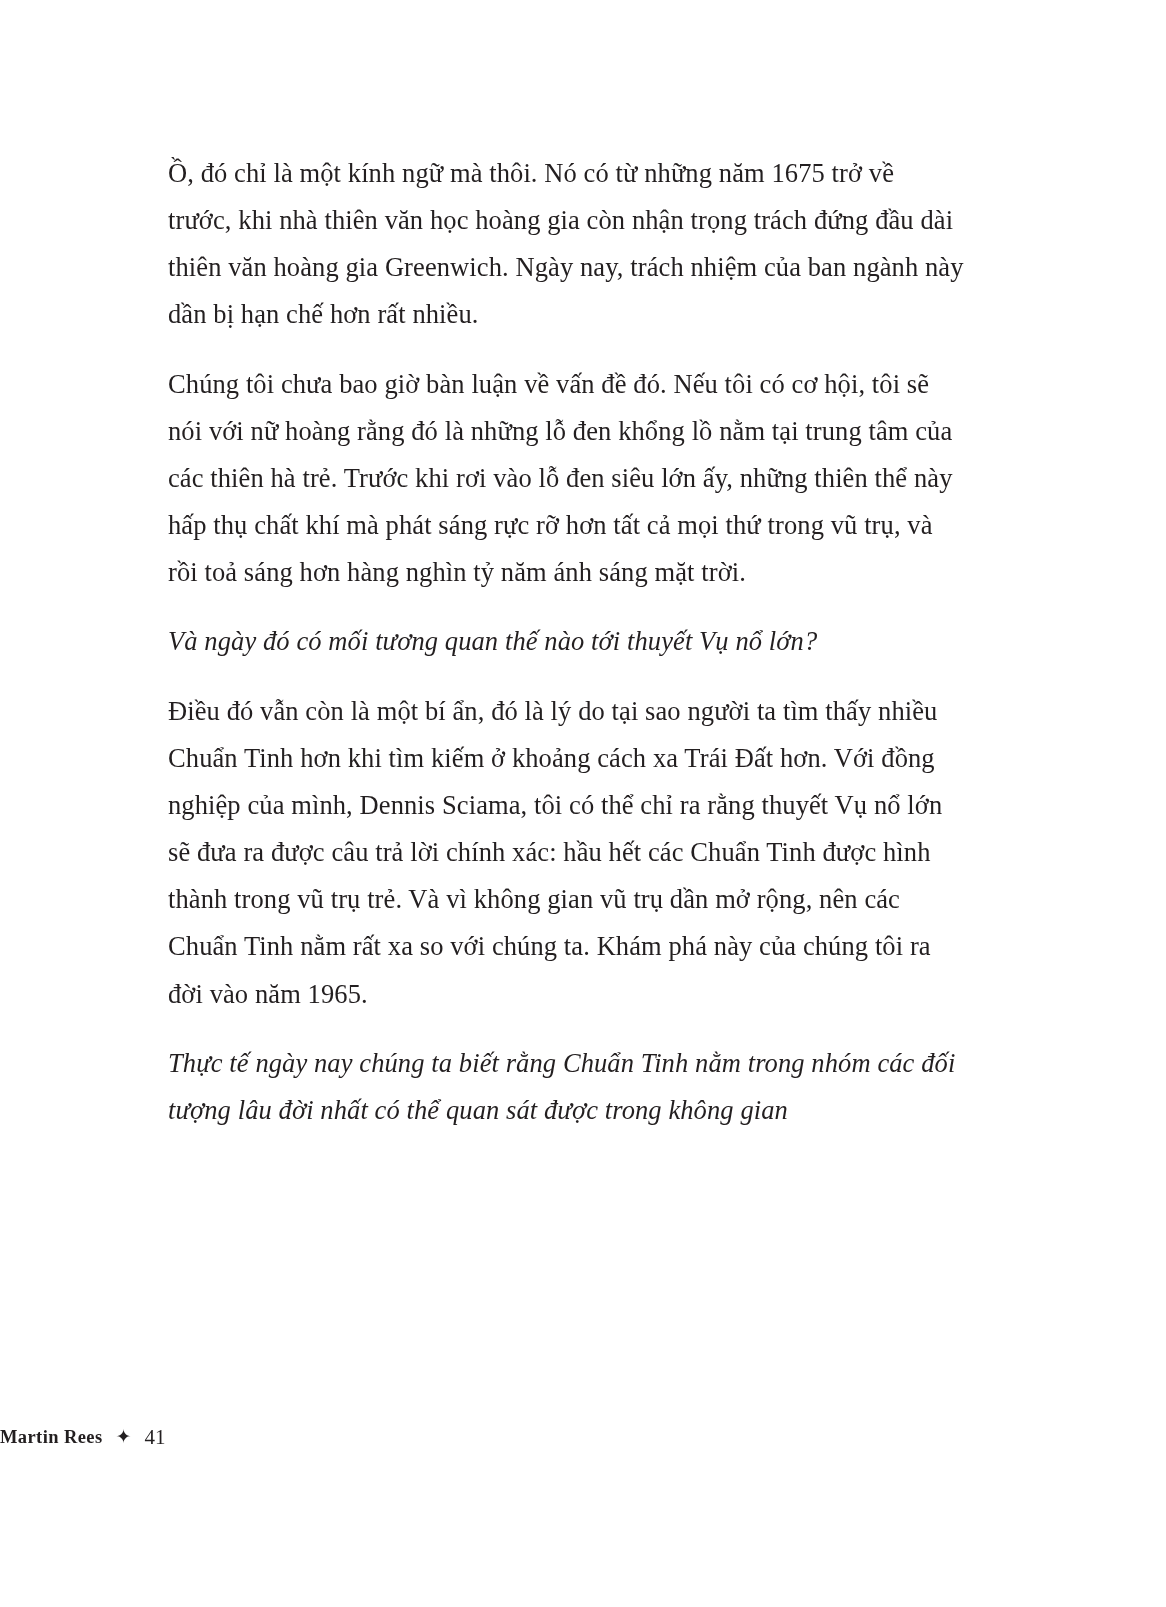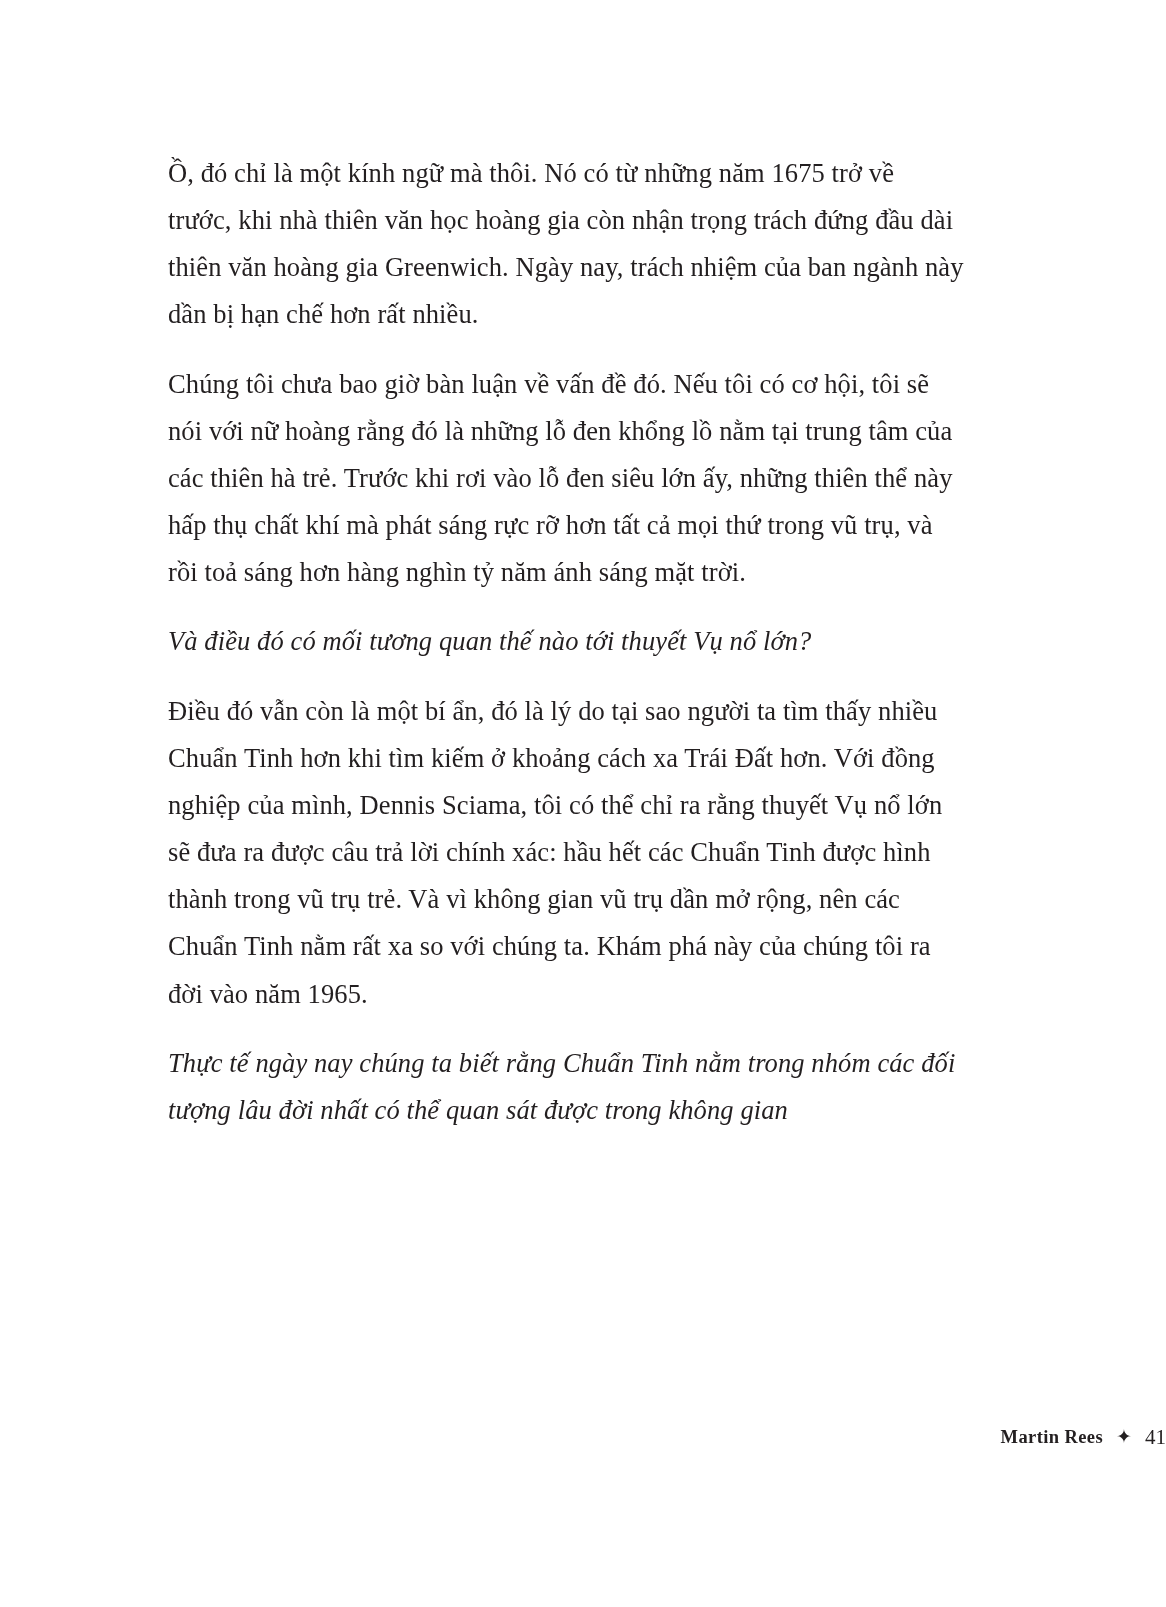--- a/index.html
+++ b/index.html
@@ -34,21 +34,21 @@
     font-style: italic;
   }
   p.last {
     margin-bottom: 0;
   }
   .footer {
     position: absolute;
     left: 0;
     right: 0;
     top: 1425px;
-    text-align: right;
+    text-align: left;
     font-family: "Liberation Serif", "DejaVu Serif", serif;
     color: #231f20;
   }
   .footer-inner {
     display: inline-flex;
     align-items: center;
     justify-content: center;
     gap: 13px;
   }
   .footer-author {
@@ -67,21 +67,21 @@
     font-weight: normal;
   }
 </style>
 </head>
 <body>
 
 <div class="page">
   <div class="content">
     <p class="roman">Ồ, đó chỉ là một kính ngữ mà thôi. Nó có từ những năm 1675 trở về trước, khi nhà thiên văn học hoàng gia còn nhận trọng trách đứng đầu dài thiên văn hoàng gia Greenwich. Ngày nay, trách nhiệm của ban ngành này dần bị hạn chế hơn rất nhiều.</p>
     <p class="roman">Chúng tôi chưa bao giờ bàn luận về vấn đề đó. Nếu tôi có cơ hội, tôi sẽ nói với nữ hoàng rằng đó là những lỗ đen khổng lồ nằm tại trung tâm của các thiên hà trẻ. Trước khi rơi vào lỗ đen siêu lớn ấy, những thiên thể này hấp thụ chất khí mà phát sáng rực rỡ hơn tất cả mọi thứ trong vũ trụ, và rồi toả sáng hơn hàng nghìn tỷ năm ánh sáng mặt trời.</p>
-    <p class="italic">Và điều đó có mối tương quan thế nào tới thuyết Vụ nổ lớn?</p>
+    <p class="italic">Và ngày đó có mối tương quan thế nào tới thuyết Vụ nổ lớn?</p>
     <p class="roman">Điều đó vẫn còn là một bí ẩn, đó là lý do tại sao người ta tìm thấy nhiều Chuẩn Tinh hơn khi tìm kiếm ở khoảng cách xa Trái Đất hơn. Với đồng nghiệp của mình, Dennis Sciama, tôi có thể chỉ ra rằng thuyết Vụ nổ lớn sẽ đưa ra được câu trả lời chính xác: hầu hết các Chuẩn Tinh được hình thành trong vũ trụ trẻ. Và vì không gian vũ trụ dần mở rộng, nên các Chuẩn Tinh nằm rất xa so với chúng ta. Khám phá này của chúng tôi ra đời vào năm 1965.</p>
     <p class="italic last">Thực tế ngày nay chúng ta biết rằng Chuẩn Tinh nằm trong nhóm các đối tượng lâu đời nhất có thể quan sát được trong không gian</p>
   </div>
 
   <div class="footer">
     <div class="footer-inner">
       <span class="footer-author">Martin Rees</span>
       <span class="footer-orn">✦</span>
       <span class="footer-page">41</span>
     </div>

